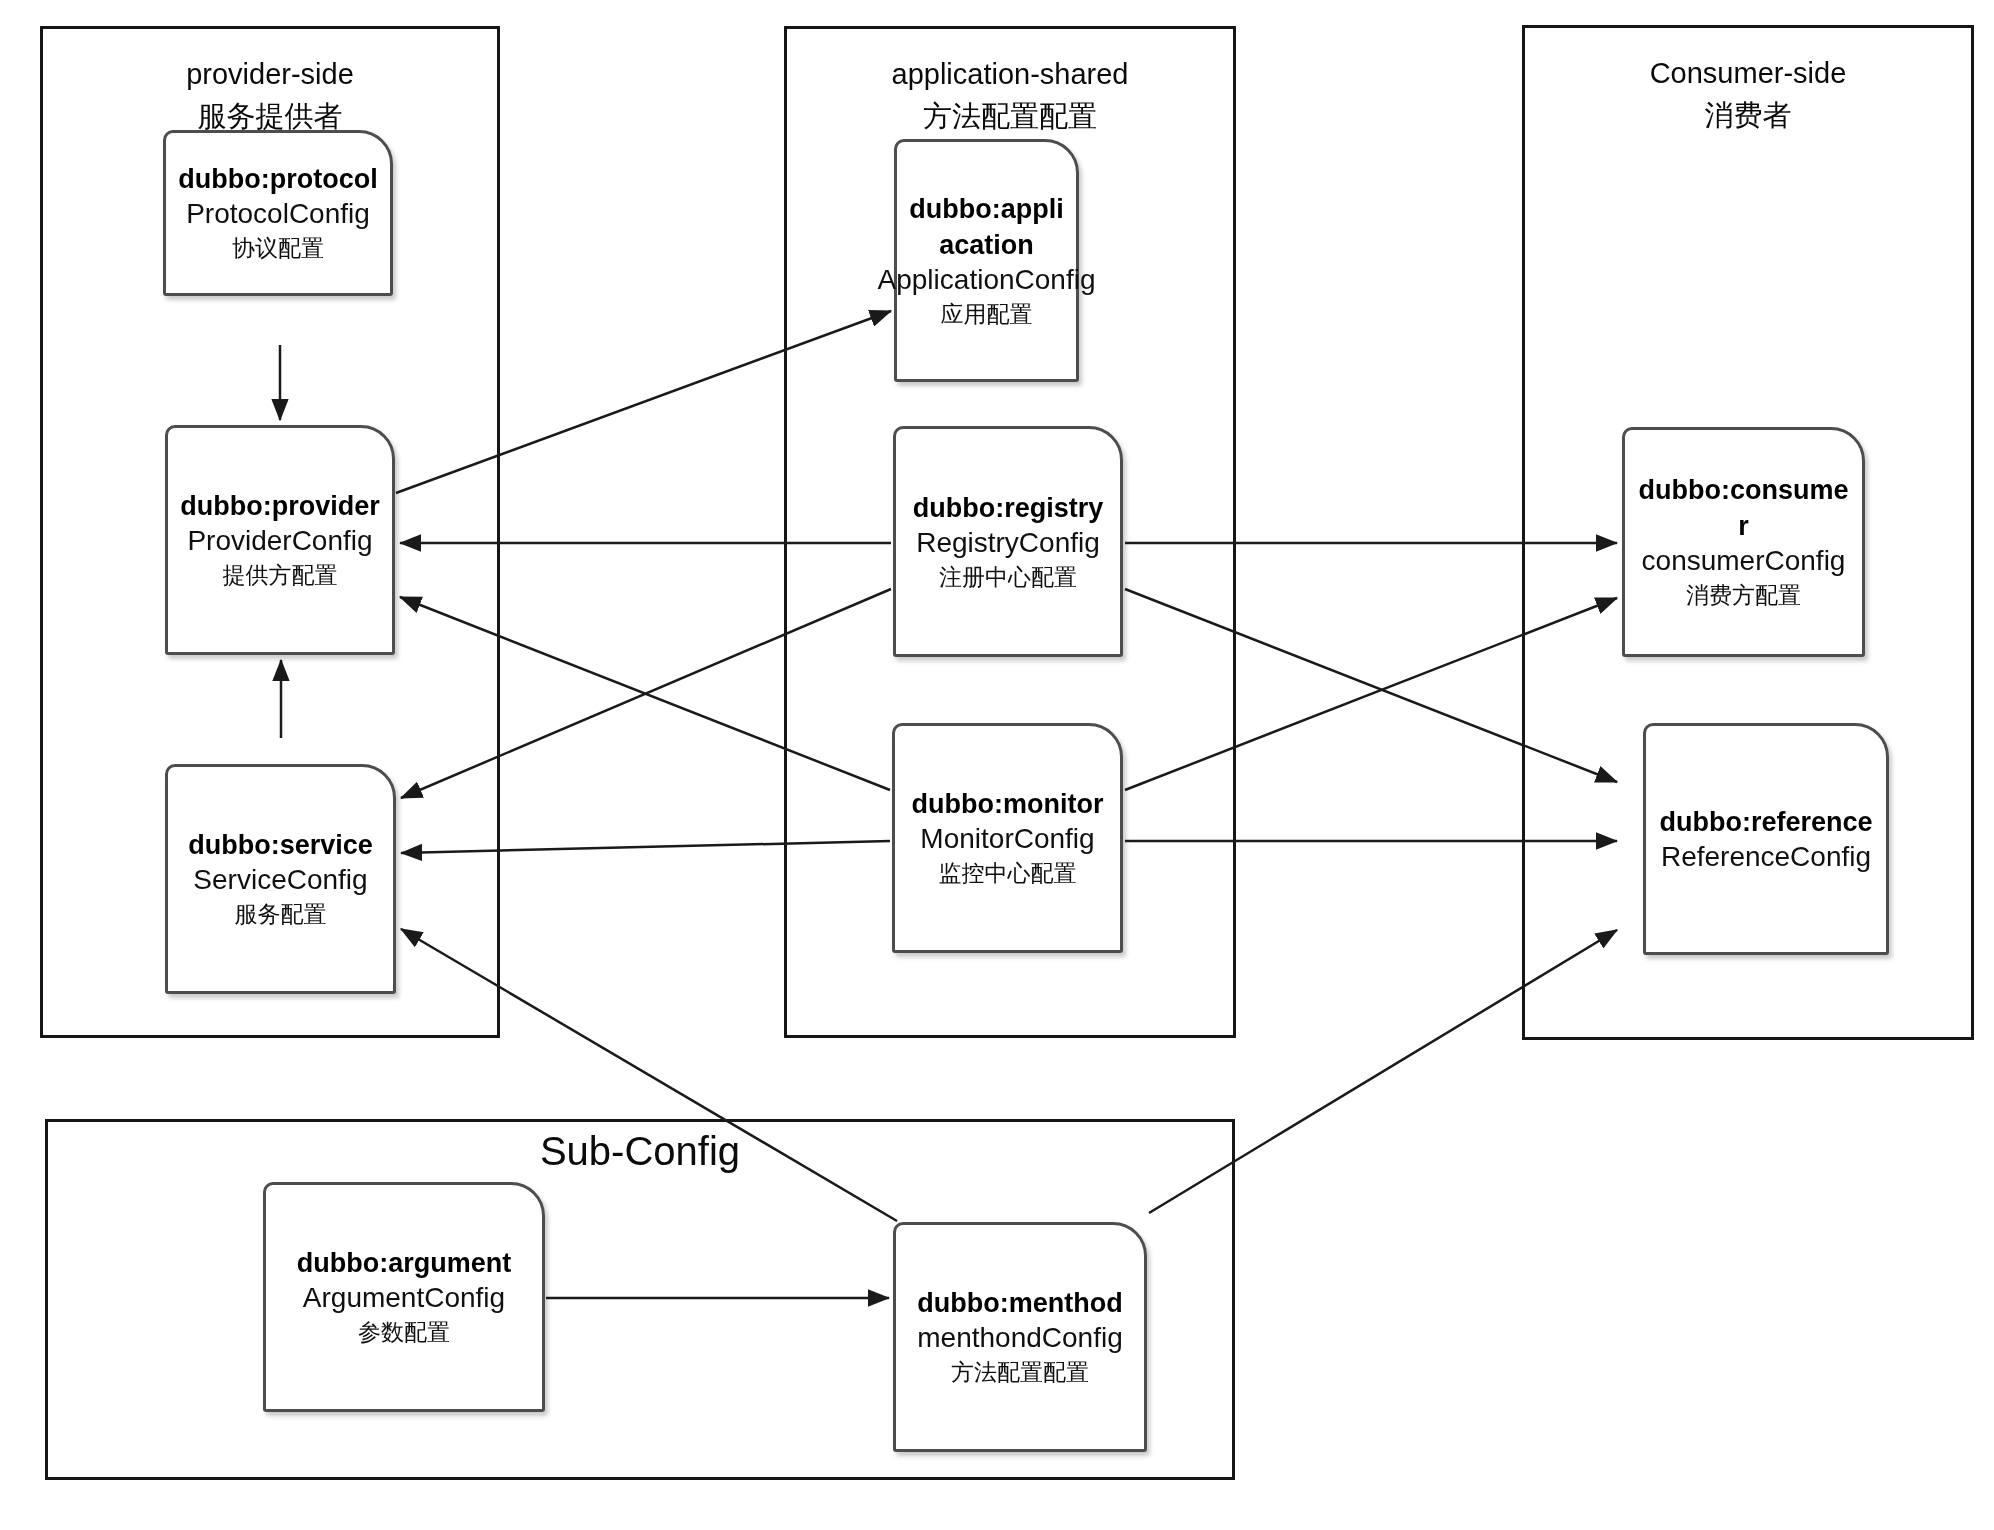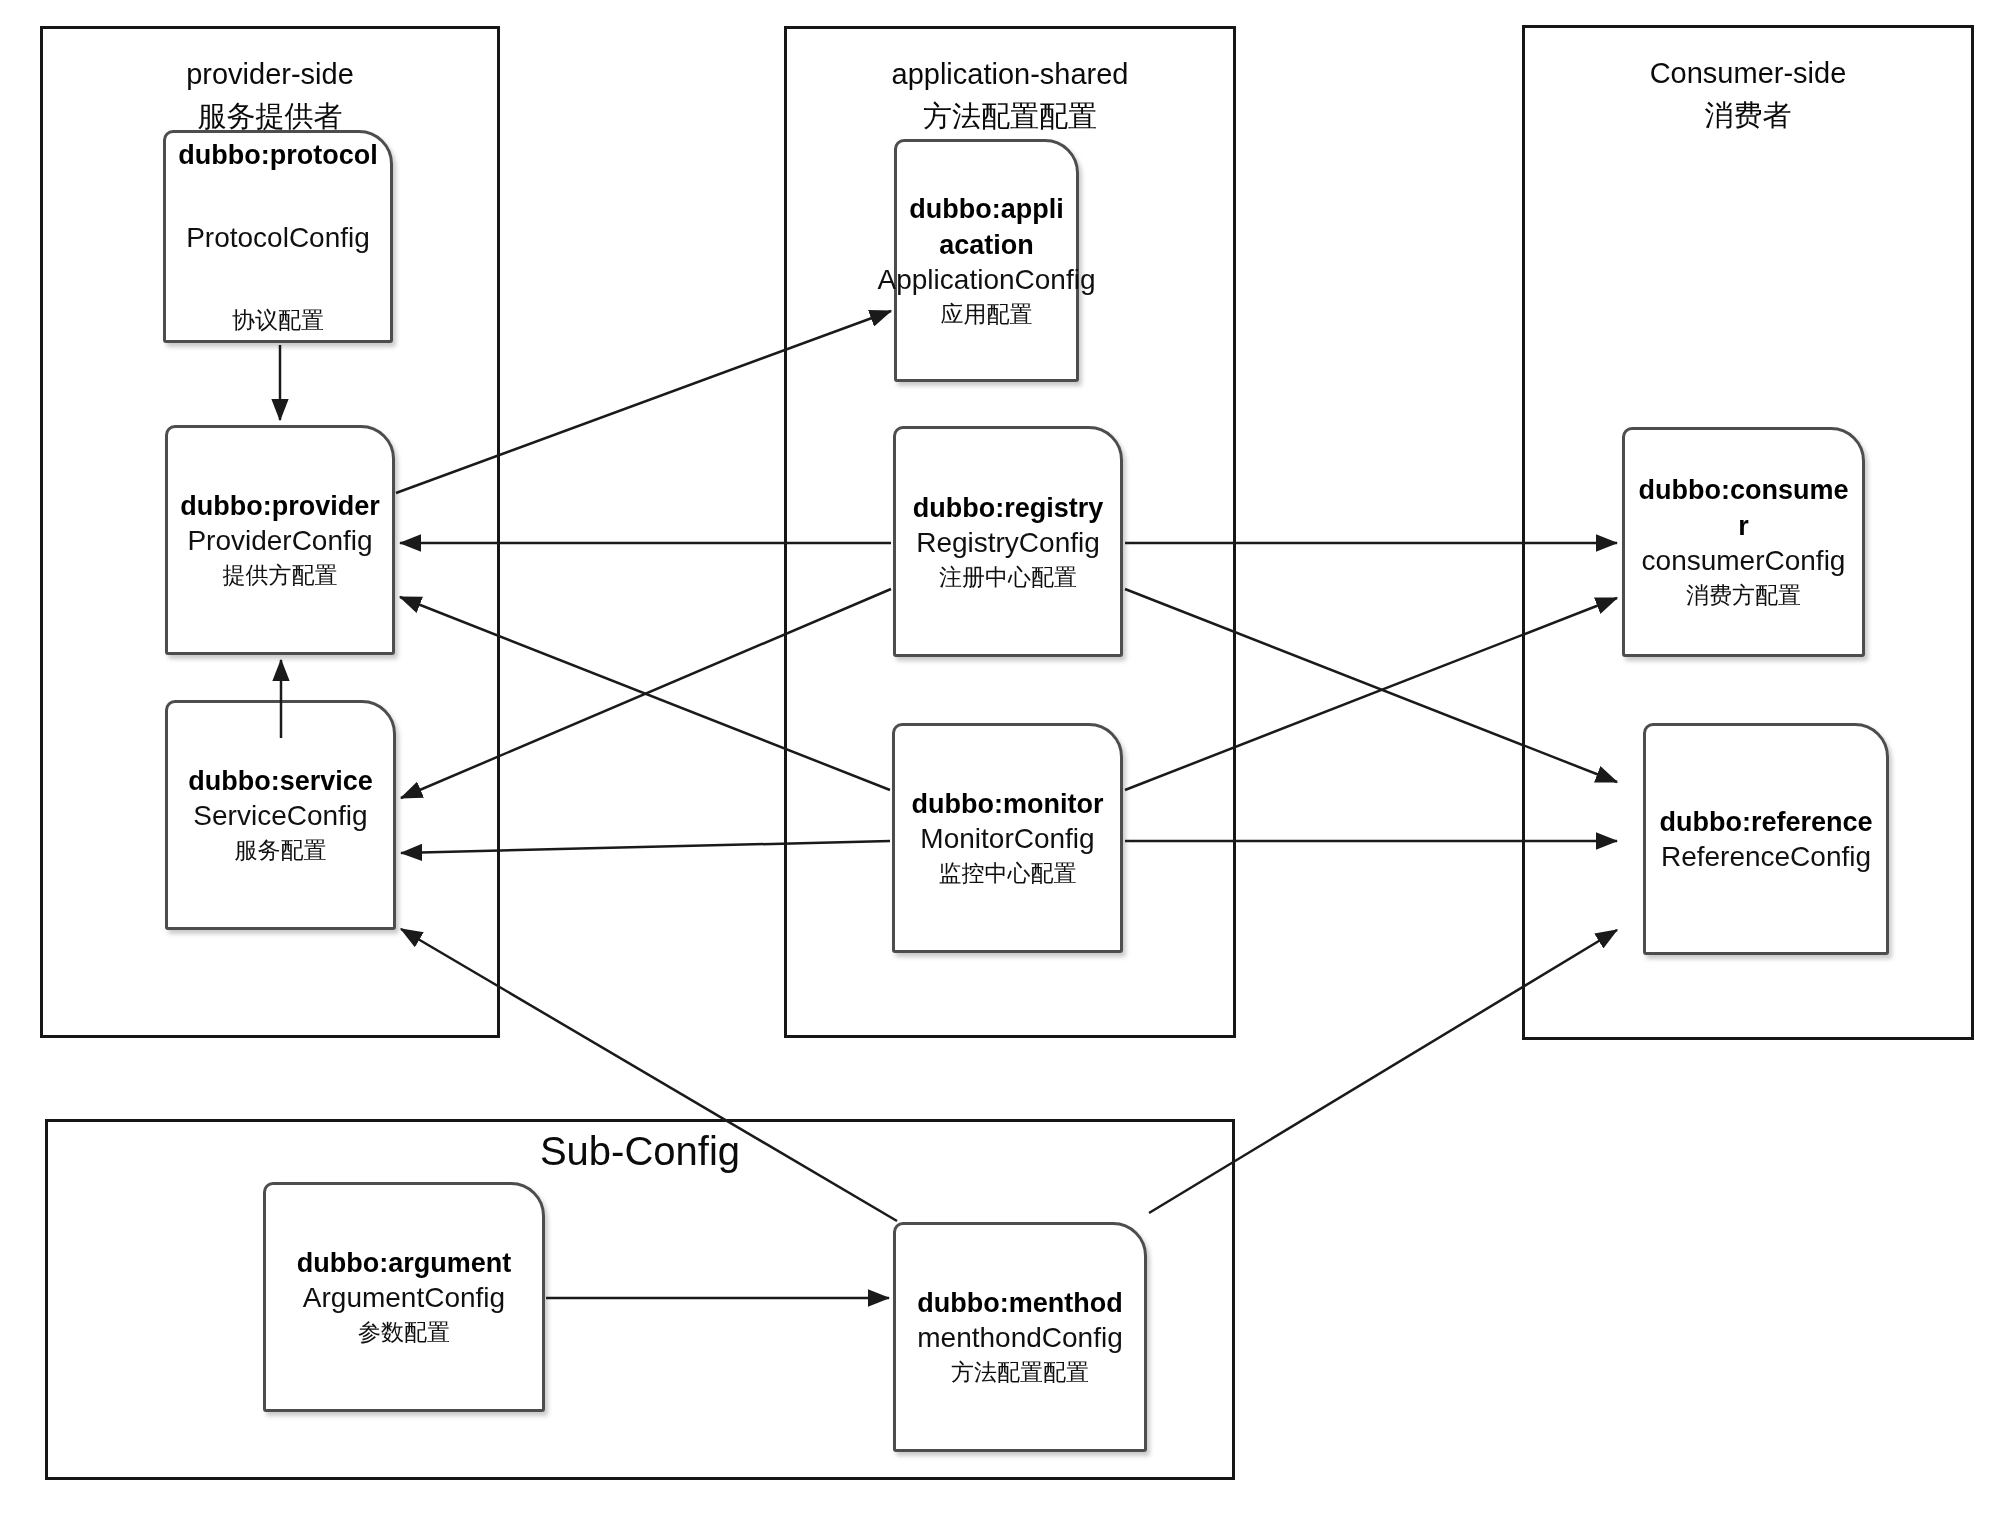--- a/index.html
+++ b/index.html
@@ -101,33 +101,33 @@
       <div>消费者</div>
     </div>
   </div>
 
   <div class="container" style="left:45px;top:1119px;width:1190px;height:361px;">
     <div class="subconfig-hd">
       <div>Sub-Config</div>
     </div>
   </div>
 
-  <div class="card" style="left:163px;top:130px;width:230px;height:213px;gap:48px;">
+  <div class="card" style="left:163px;top:130px;width:230px;height:166px;">
     <div class="card-title">dubbo:protocol</div>
     <div class="card-config">ProtocolConfig</div>
     <div class="card-zh">协议配置</div>
   </div>
 
   <div class="card" style="left:165px;top:425px;width:230px;height:230px;">
     <div class="card-title">dubbo:provider</div>
     <div class="card-config">ProviderConfig</div>
     <div class="card-zh">提供方配置</div>
   </div>
 
-  <div class="card" style="left:165px;top:700px;width:231px;height:230px;">
+  <div class="card" style="left:165px;top:764px;width:231px;height:230px;">
     <div class="card-title">dubbo:service</div>
     <div class="card-config">ServiceConfig</div>
     <div class="card-zh">服务配置</div>
   </div>
 
   <div class="card" style="left:894px;top:139px;width:185px;height:243px;">
     <div class="card-title">dubbo:appliacation</div>
     <div class="card-config">ApplicationConfig</div>
     <div class="card-zh">应用配置</div>
   </div>

